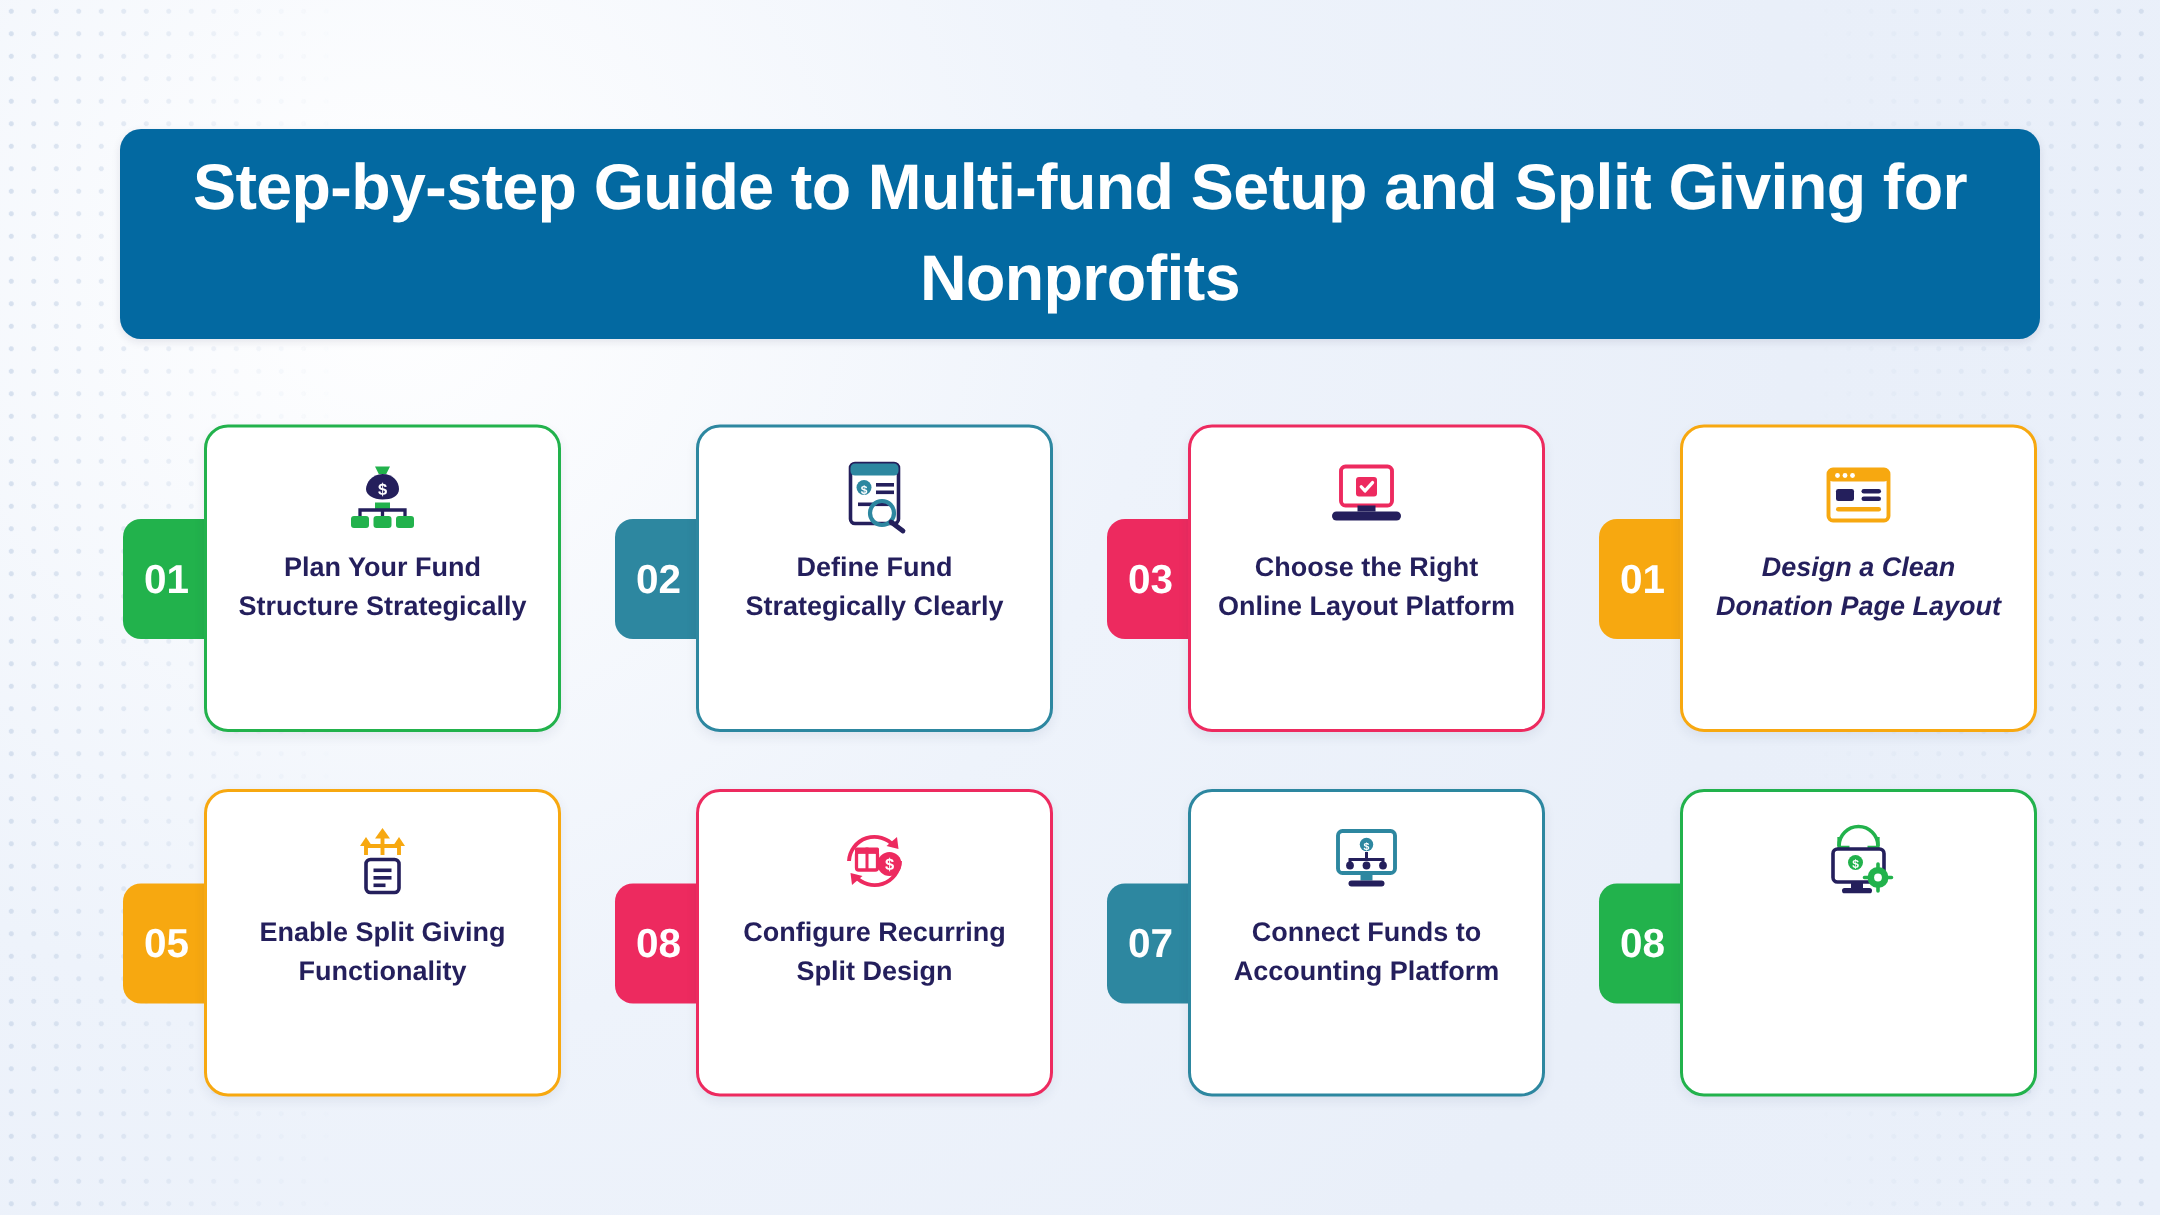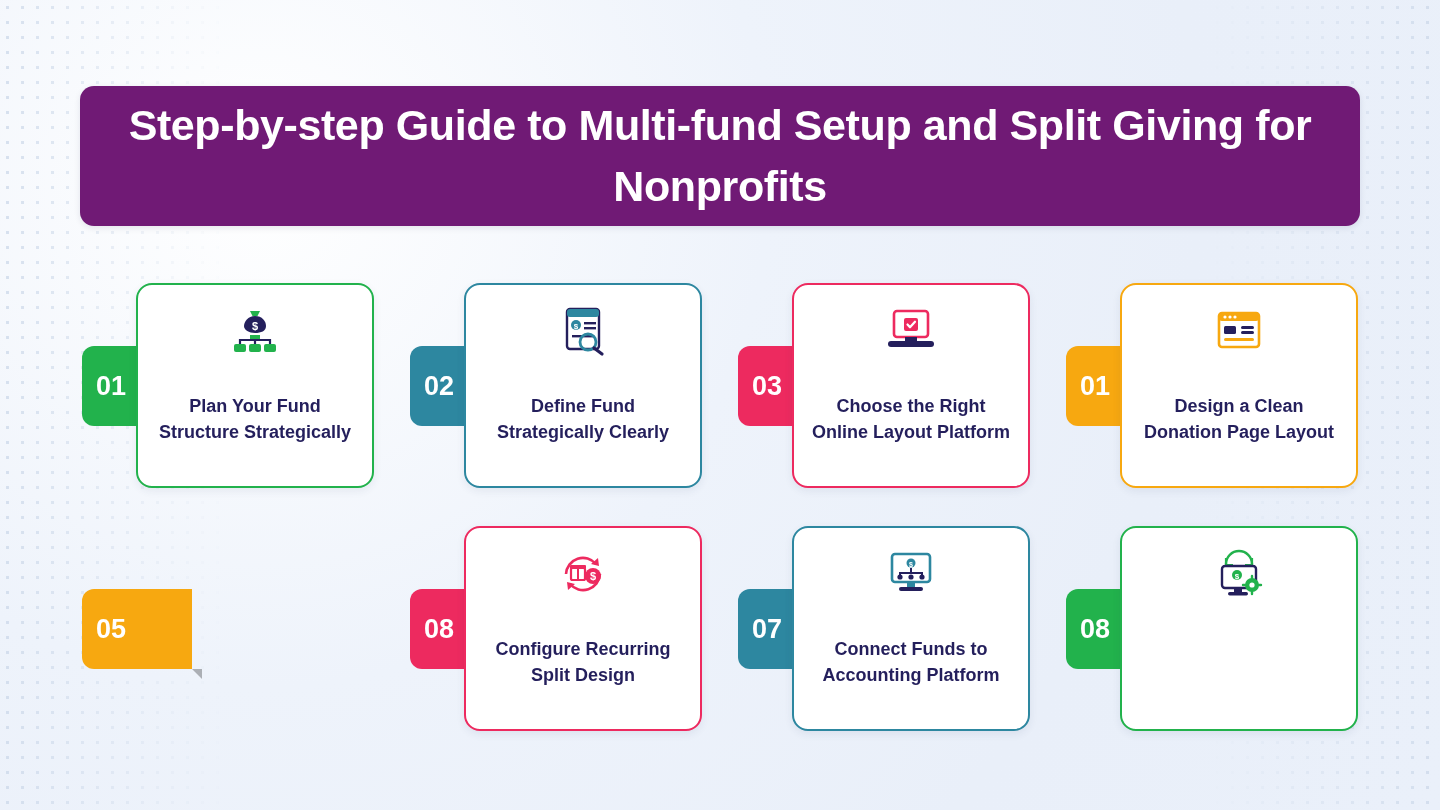--- a/index.html
+++ b/index.html
@@ -130,31 +130,30 @@
     justify-content: center;
     margin-bottom: 6px;
   }
   .card-label {
     font-size: 18px;
     font-weight: bold;
     color: #241f5c;
     text-align: center;
     line-height: 1.46;
     padding: 0 14px;
-    margin-top: 28px;
   }
 </style>
 </head>
 <body>
 
 <div class="bg"></div>
 <div class="dots-left"></div>
 <div class="dots-right"></div>
 
-<div class="title-bar" style="background: #701a75;">
+<div class="title-bar" style="background: #0369a1;">
   <h1>Step-by-step Guide to Multi-fund Setup and Split Giving for Nonprofits</h1>
 </div>
 
 <div class="grid">
 
   <div class="cell">
     <div class="num-tab" style="background: rgb(34, 178, 76);">
       <span>01</span>
     </div>
     <div class="card" style="border-color: rgb(34, 178, 76);">
@@ -211,41 +210,57 @@
         </svg>
       </div>
       <div class="card-label">Choose the Right Online Layout Platform</div>
     </div>
   </div>
 
   <div class="cell">
     <div class="num-tab" style="background: rgb(247, 168, 16);">
       <span>01</span>
     </div>
-    <div class="card" style="border-color: rgb(247, 168, 16);">
+    <div class="card" style="border-color: rgb(247, 168, 16); font-style: italic;">
       <div class="card-icon">
         <svg viewBox="0 0 58 58" width="58" height="58">
           <rect x="9" y="12" width="40" height="34" rx="3" fill="#ffffff" stroke="#f7a810" stroke-width="2.6"></rect>
           <rect x="9" y="12" width="40" height="8" rx="3" fill="#f7a810"></rect>
           <circle cx="15" cy="16" r="1.6" fill="#ffffff"></circle>
           <circle cx="20" cy="16" r="1.6" fill="#ffffff"></circle>
           <circle cx="25" cy="16" r="1.6" fill="#ffffff"></circle>
           <rect x="14" y="25" width="12" height="8" rx="1.5" fill="#241f5c"></rect>
           <rect x="31" y="25" width="13" height="3" rx="1.5" fill="#241f5c"></rect>
           <rect x="31" y="30" width="13" height="3" rx="1.5" fill="#241f5c"></rect>
           <rect x="14" y="37" width="30" height="3" rx="1.5" fill="#f7a810"></rect>
         </svg>
       </div>
       <div class="card-label">Design a Clean Donation Page Layout</div>
     </div>
   </div>
 
   <div class="cell">
     <div class="num-tab" style="background: rgb(247, 168, 16);">
       <span>05</span>
+    </div>
+    <div class="card" style="border-color: rgb(247, 168, 16);">
+      <div class="card-icon">
+        <svg viewBox="0 0 58 58" width="58" height="58">
+          <path d="M29 26V14" stroke="#f7a810" stroke-width="2.6" fill="none"></path>
+          <path d="M29 8l5 7h-10z" fill="#f7a810"></path>
+          <path d="M18 26v-6h22v6" stroke="#f7a810" stroke-width="2.6" fill="none"></path>
+          <path d="M18 14l4 6h-8z" fill="#f7a810"></path>
+          <path d="M40 14l4 6h-8z" fill="#f7a810"></path>
+          <rect x="18" y="29" width="22" height="22" rx="3" fill="#ffffff" stroke="#241f5c" stroke-width="2.4"></rect>
+          <rect x="23" y="35" width="12" height="2.4" fill="#241f5c"></rect>
+          <rect x="23" y="40" width="12" height="2.4" fill="#241f5c"></rect>
+          <rect x="23" y="45" width="8" height="2.4" fill="#241f5c"></rect>
+        </svg>
+      </div>
+      <div class="card-label">Enable Split Giving Functionality</div>
     </div>
   </div>
 
   <div class="cell">
     <div class="num-tab" style="background: rgb(237, 42, 95);">
       <span>08</span>
     </div>
     <div class="card" style="border-color: rgb(237, 42, 95);">
       <div class="card-icon">
         <svg viewBox="0 0 58 58" width="58" height="58">

